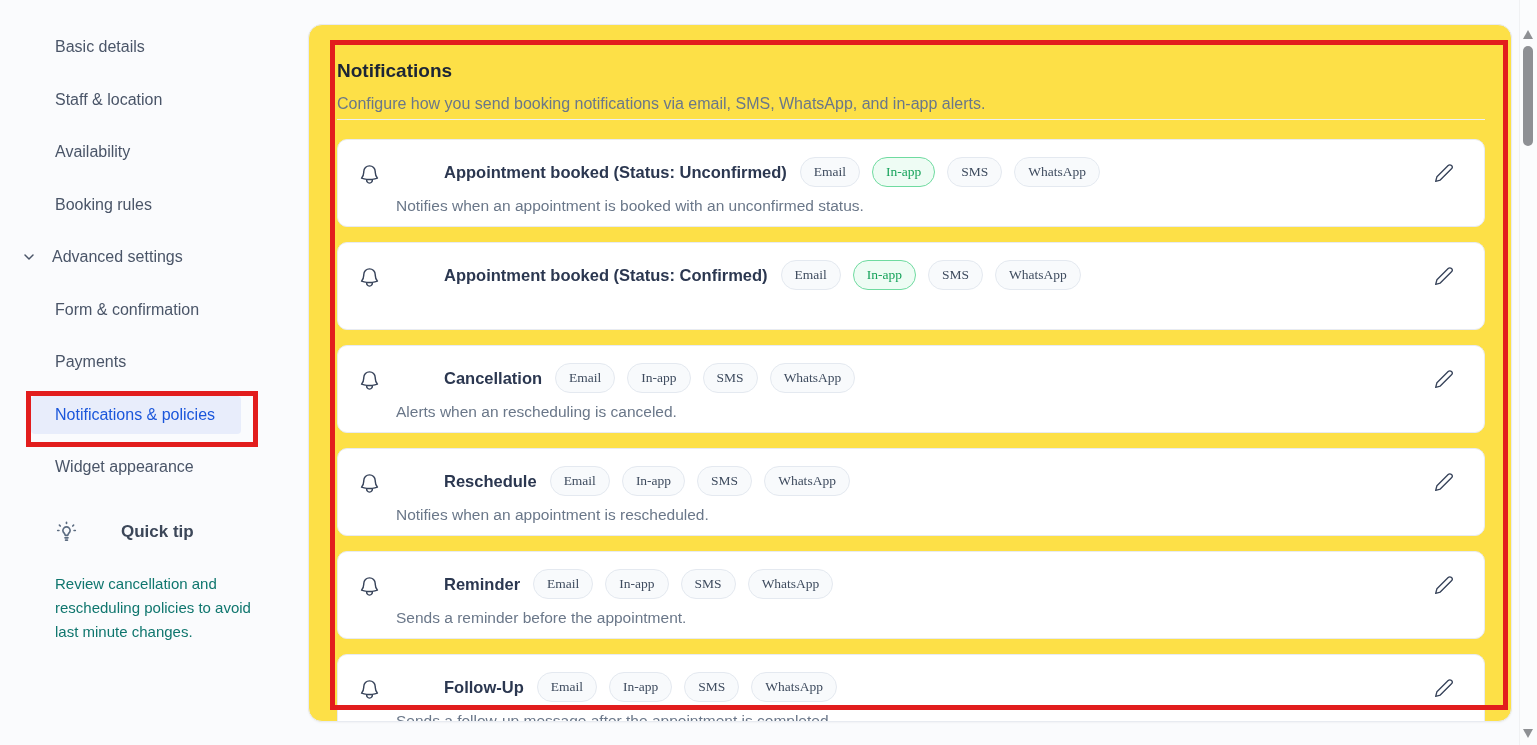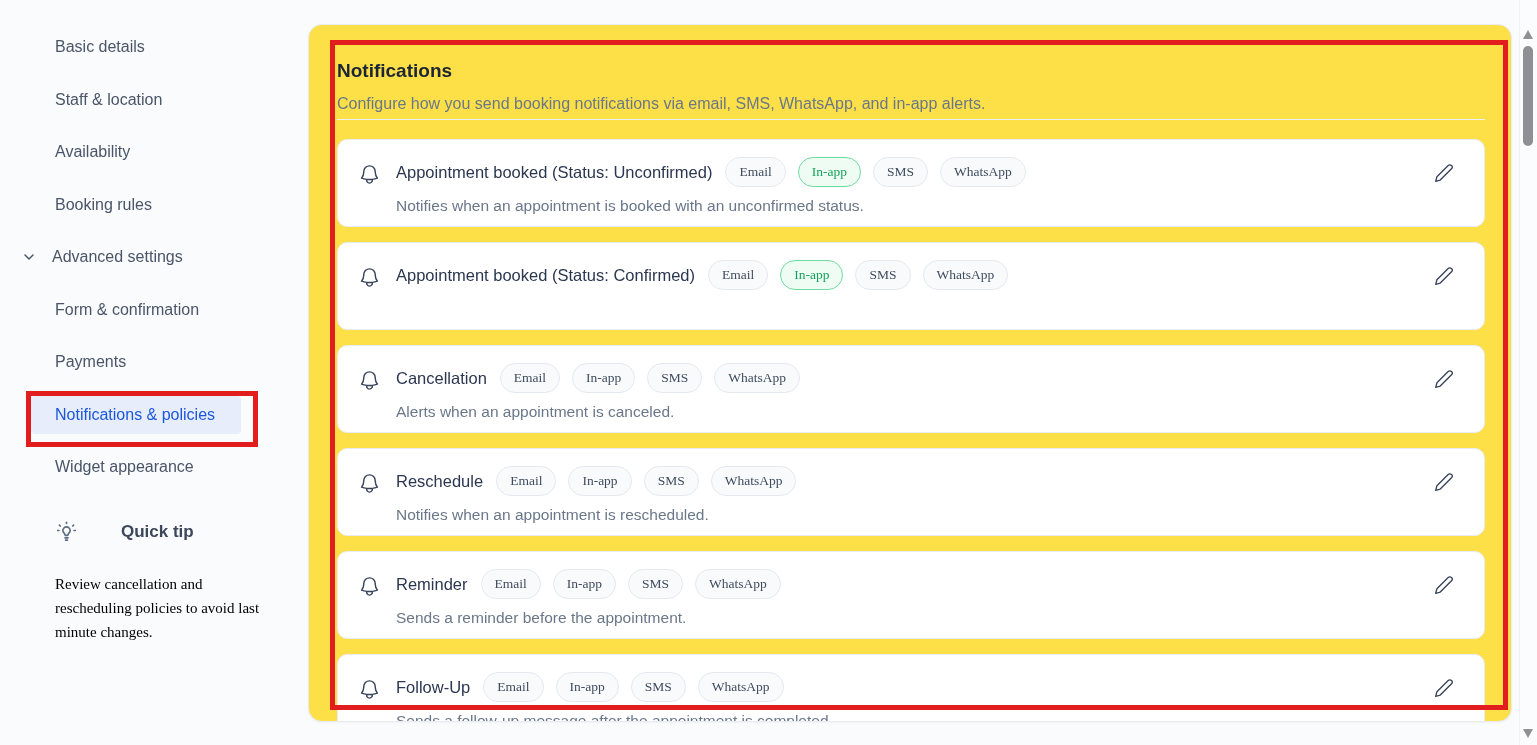--- a/index.html
+++ b/index.html
@@ -30,21 +30,21 @@
     border-radius: 4px;
   }
 
   .quick-tip-head {
     position: absolute; left: 55px; top: 520px;
     display: flex; align-items: center; gap: 11px;
   }
   .quick-tip-head .tip-title { font-size: 17px; font-weight: 700; color: #3c4759; margin-left: 32px; }
   .quick-tip-text {
     position: absolute; left: 55px; top: 557px; width: 215px;
-    font-size: 15px; line-height: 24px; color: #000000; font-family: Liberation Serif, serif;
+    font-size: 15px; line-height: 24px; color: #0f766e;
   }
 
   
   .panel {
     position: absolute; left: 308px; top: 24px;
     width: 1204px; height: 698px;
     background: #fde047; border: 1px solid #e8ebf1;
     border-radius: 14px; box-sizing: border-box;
     overflow: hidden;
     box-shadow: 0 1px 2px rgba(16,24,40,.04);
@@ -70,21 +70,21 @@
     background: #fff; border: 1px solid #e8ebf1; border-radius: 10px;
     position: relative;
     padding: 17px 60px 0 20px;
   }
   .note-row .bell {
     position: absolute; left: 20px; top: 23px;
     width: 23px; height: 23px;
   }
   .row-body { margin-left: 38px; }
   .row-top { display: flex; align-items: center; gap: 13px; }
-  .row-title { font-size: 16.5px; font-weight: 400; color: #2b3750; white-space: nowrap; }
+  .row-title { font-size: 16.5px; font-weight: 700; color: #2b3750; white-space: nowrap; margin-left: 48px; }
   .badges { display: inline-flex; gap: 12px; align-items: center; }
   .badge {
     display: inline-flex; align-items: center;
     font-size: 13.5px; padding: 6px 13px; border-radius: 999px;
     cursor: pointer; white-space: nowrap; line-height: 1.2;
     border: 1px solid transparent; background: none;
     font-family: Liberation Serif, serif;
   }
   .badge--gray { background: #f8fafc; border-color: #e4e9f0; color: #3f4c5f; }
   .badge--green { background: #eefcf4; border-color: #6fdba0; color: #17a35b; }
@@ -247,21 +247,21 @@
     <div class="row-body">
       <div class="row-top">
         <span class="row-title">Cancellation</span>
         <span class="badges">
               <span class="badge badge--gray">Email</span>
               <span class="badge badge--gray">In-app</span>
               <span class="badge badge--gray">SMS</span>
               <span class="badge badge--gray">WhatsApp</span>
             </span>
       </div>
-      <div class="row-desc">Alerts when an appointment is canceled.</div>
+      <div class="row-desc">Alerts when an rescheduling is canceled.</div>
     </div>
     <button class="edit-btn">
       <svg width="20" height="20" viewBox="0 0 24 24" fill="none" stroke="#37435a" stroke-width="1.6" stroke-linecap="round" stroke-linejoin="round">
         <path d="M17 3a2.828 2.828 0 1 1 4 4L7.5 20.5 2 22l1.5-5.5L17 3z"></path>
       </svg>
     </button>
   </div>
       <div class="note-row">
     <span class="bell">
       <svg width="23" height="23" viewBox="0 0 24 24" fill="none" stroke="#37435a" stroke-width="1.5" stroke-linecap="round" stroke-linejoin="round">

